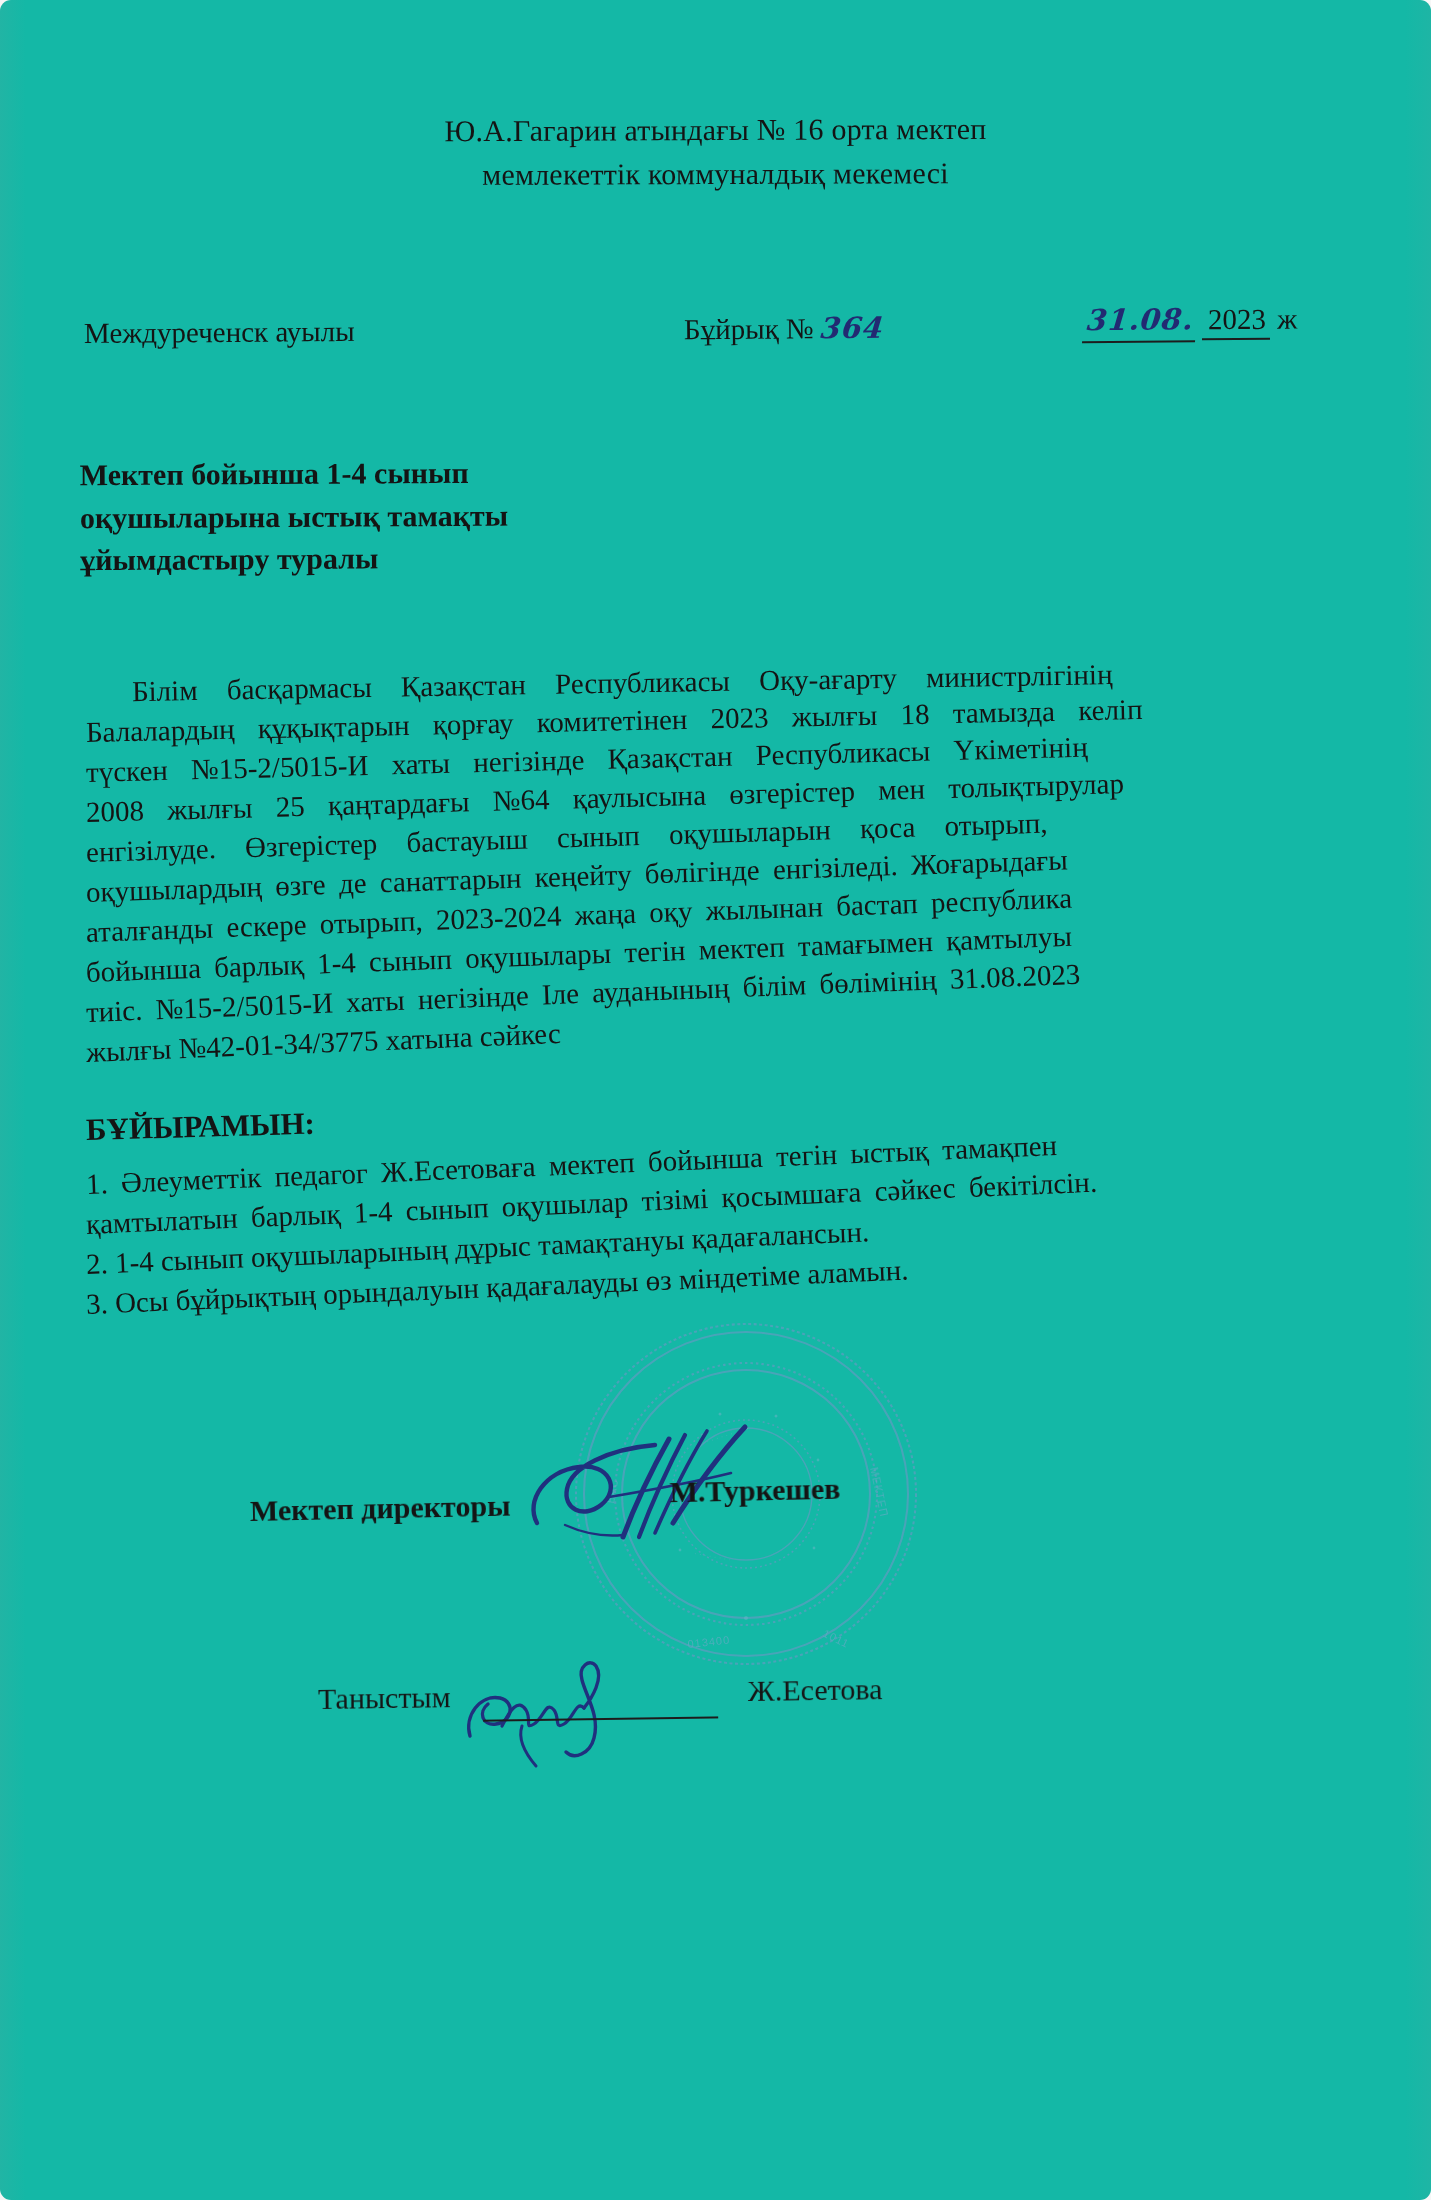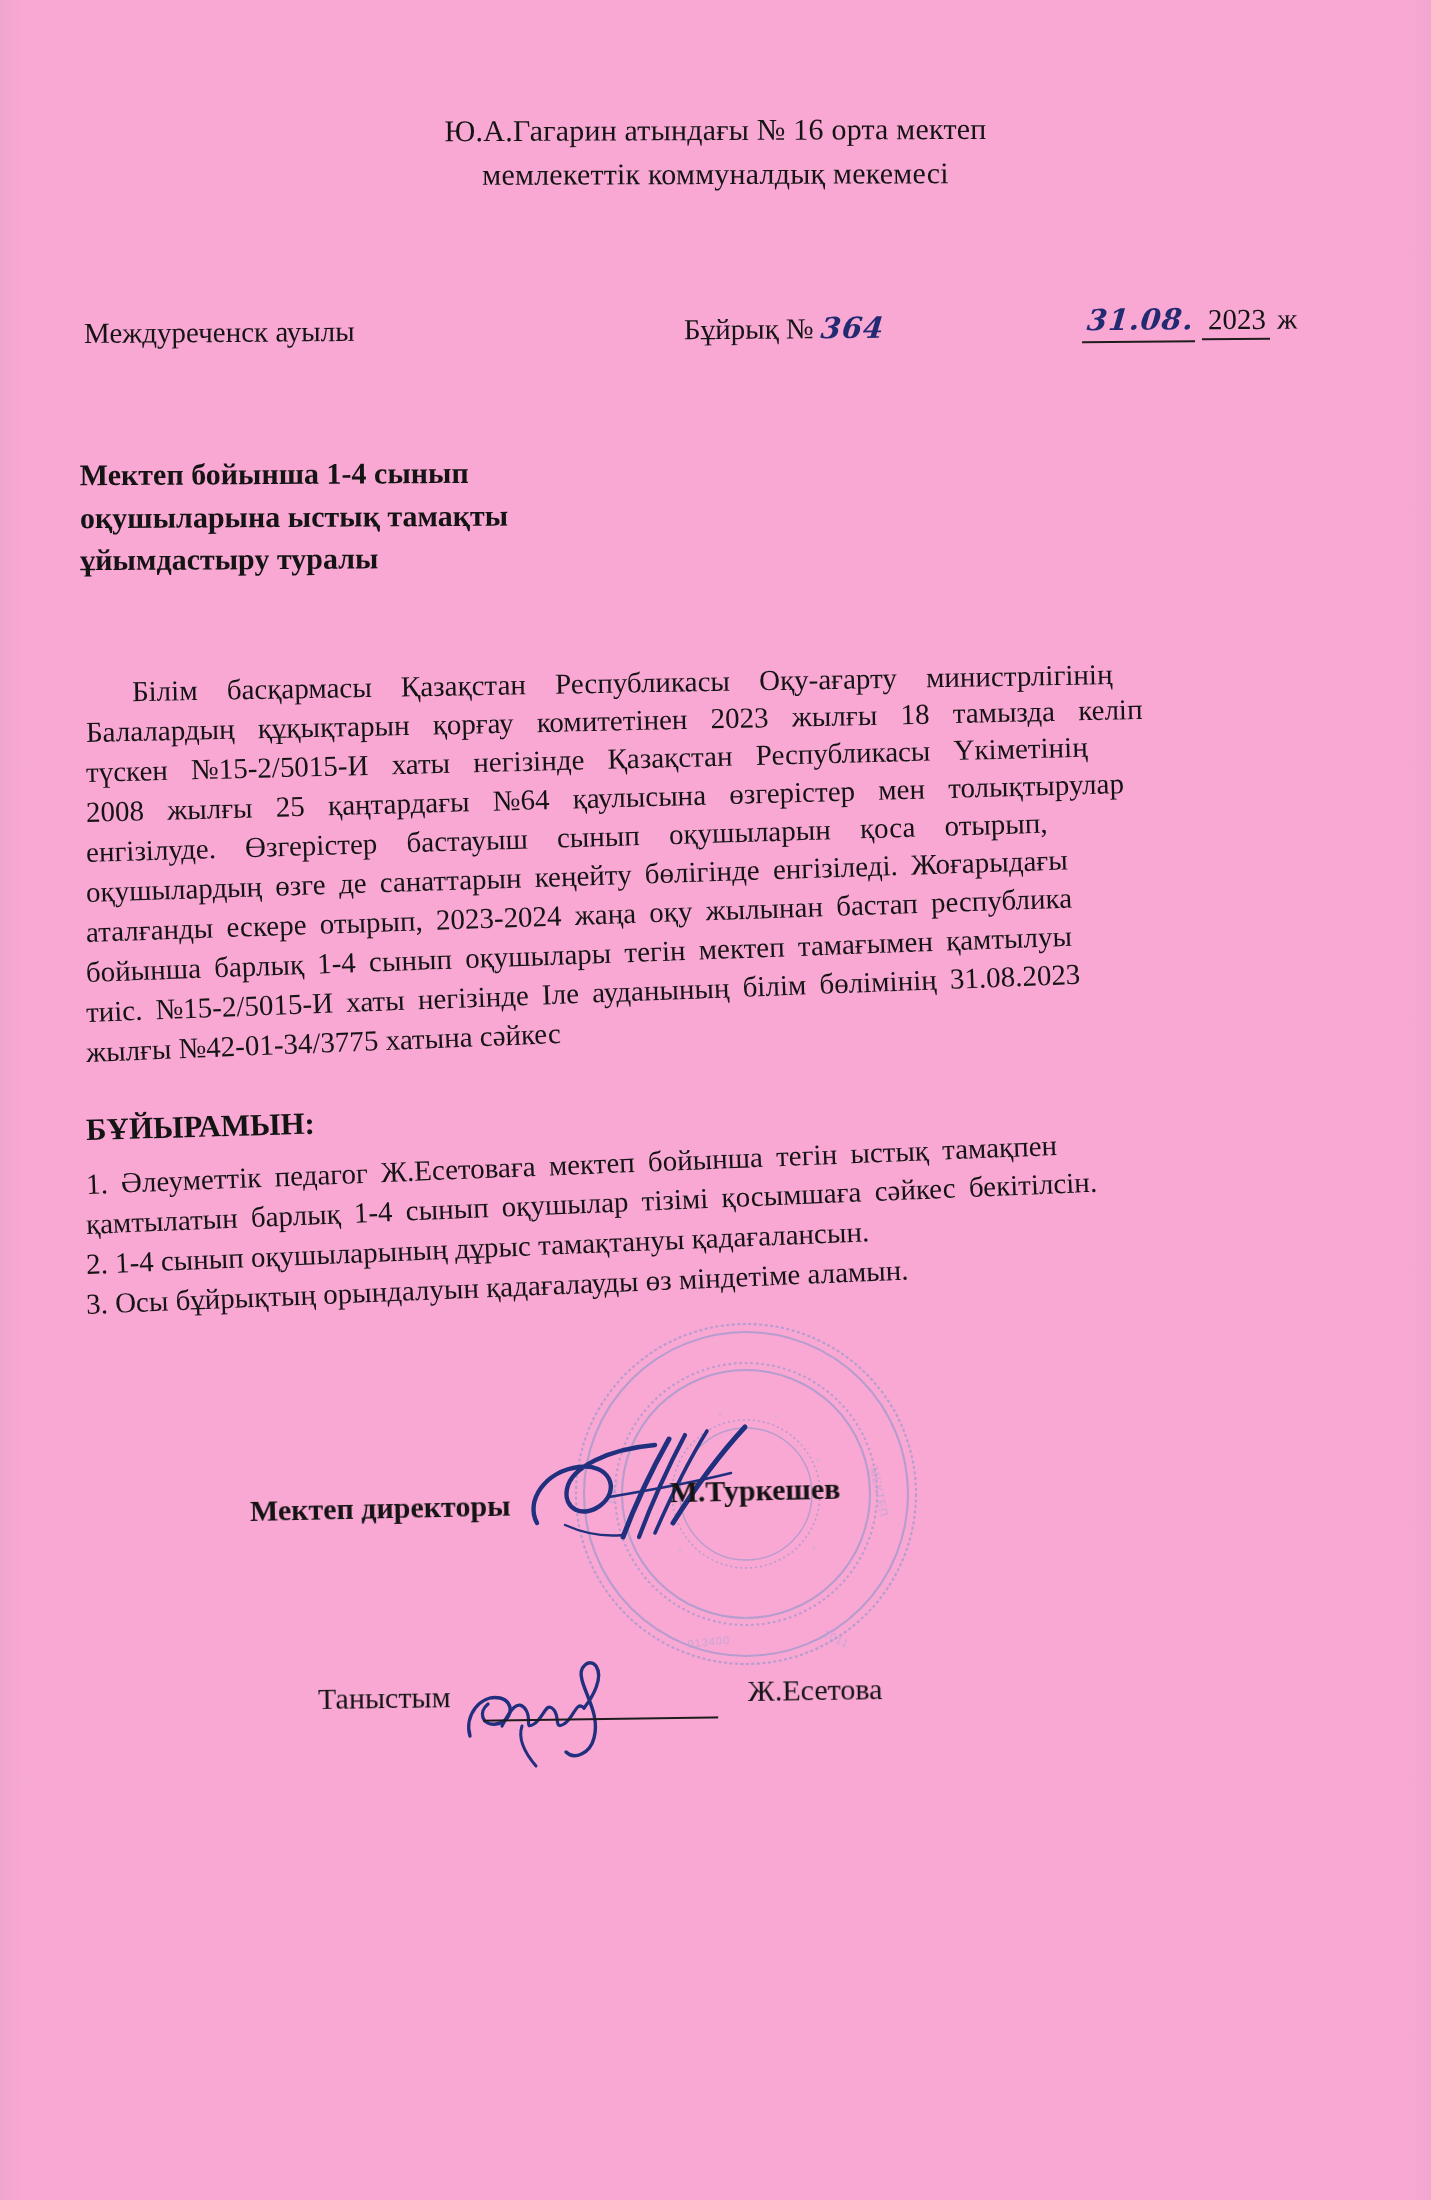--- a/index.html
+++ b/index.html
@@ -12,21 +12,22 @@
     width: 1431px;
     height: 2200px;
     font-family: "Liberation Serif", "DejaVu Serif", serif;
     color: #141414;
     position: relative;
     overflow: hidden;
   }
   .page {
     position: absolute;
     inset: 0;
-    background: #f9a8d4;
+    background: #14b8a6;
+    border-radius: 11px;
   }
   
   .scan-edge-left {
     position: absolute;
     left: 0; top: 0; bottom: 0; width: 26px;
     background: linear-gradient(to right, rgba(150,150,150,0.10), rgba(255,255,255,0));
     pointer-events: none;
   }
   .scan-edge-right {
     position: absolute;

